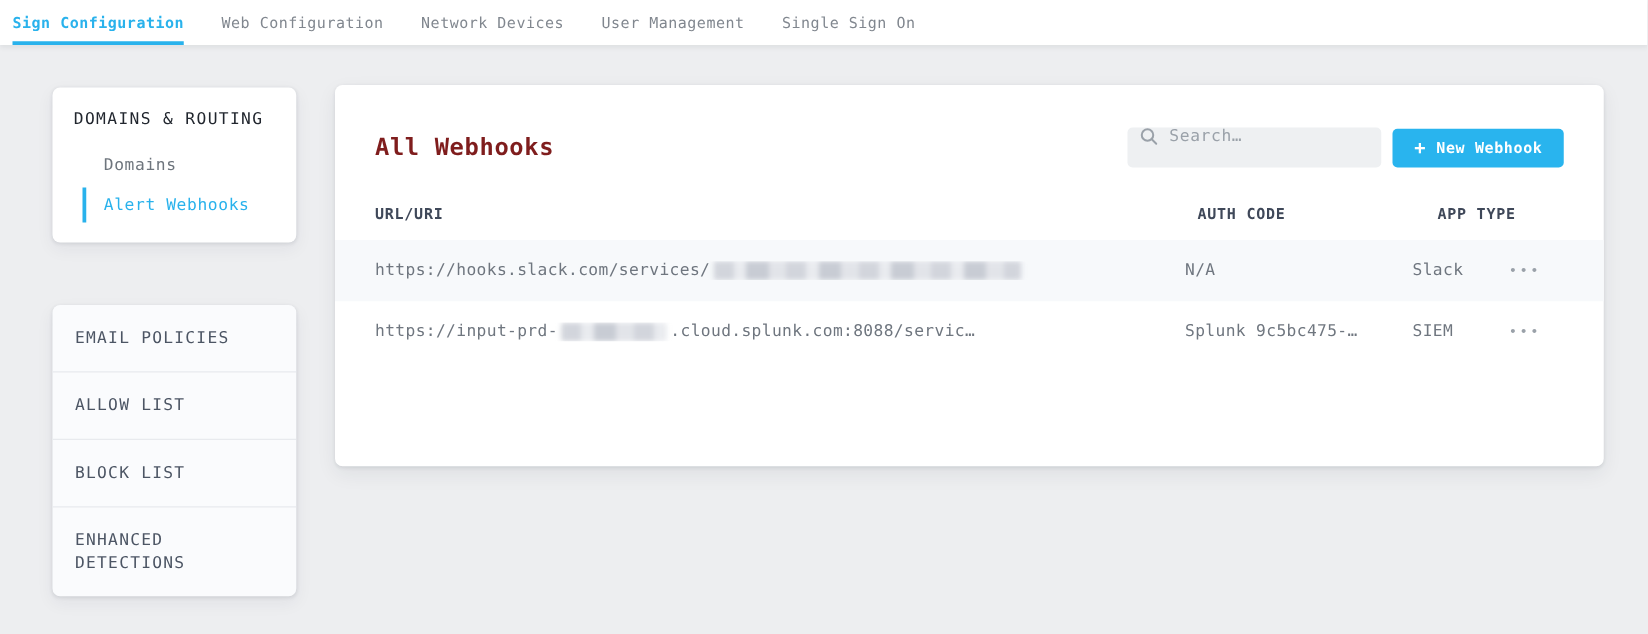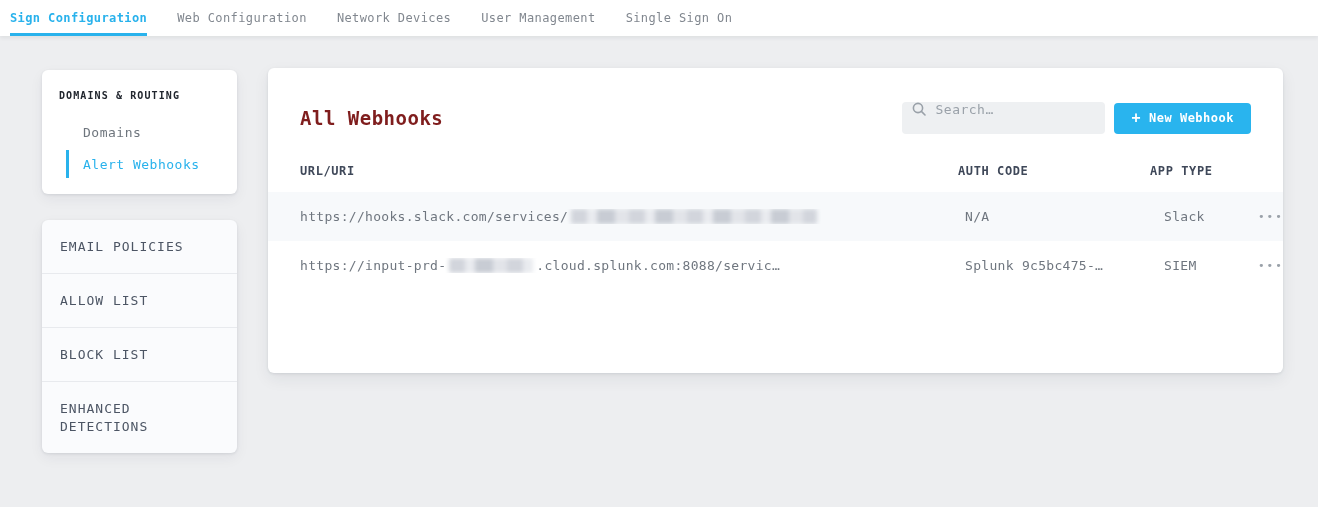--- a/index.html
+++ b/index.html
@@ -36,35 +36,35 @@
   }
 
   
   .sidebar { position: absolute; left: 42px; top: 70px; width: 195px; }
   .card {
     background: #ffffff; border-radius: 6px;
     box-shadow: 0 1px 3px rgba(30,40,60,0.10), 0 5px 14px rgba(30,40,60,0.06);
   }
   .side-card-1 { padding: 17px 0 14px 0; }
   .side-heading {
-    font-size: 10px; font-weight: bold; letter-spacing: 1.1px;
+    font-size: 13px; font-weight: normal; letter-spacing: 1.1px;
     color: #21262e; line-height: 18px;
     padding: 0 17px; margin-bottom: 11px;
   }
   .side-item {
     height: 32px; display: flex; align-items: center;
     padding-left: 17px; font-size: 13px; letter-spacing: 0.5px;
     color: #6e757d; cursor: pointer; position: relative; margin-left: 24px;
   }
   .side-item.active { color: #29b2ec; }
   .side-item.active::before {
     content: ""; position: absolute; left: 0; top: 2px; bottom: 2px;
     width: 3px; background: #29b2ec;
   }
-  .side-card-2 { margin-top: 26px; background: #fafbfd; overflow: hidden; }
+  .side-card-2 { margin-top: 50px; background: #fafbfd; overflow: hidden; }
   .side-section {
     padding: 18px 16px 17px 18px;
     font-size: 13px; letter-spacing: 1px; line-height: 18px;
     color: #4c5564; border-bottom: 1px solid #e8eaee;
     cursor: pointer;
   }
   .side-section:last-child { border-bottom: none; }
 
   
   .main-card {
@@ -109,21 +109,21 @@
     display: grid;
     grid-template-columns: 648px 182px 75px 1fr;
     padding-left: 32px; padding-right: 32px;
     align-items: center;
   }
   .thead { padding-top: 30px; padding-bottom: 14px; gap: 10px; }
   .th {
     font-size: 12px; font-weight: bold; letter-spacing: 0.6px;
     color: #3f4859;
   }
-  .trow { height: 49px; gap: 17px; }
+  .trow { height: 49px; }
   .trow.striped { background: #f7f9fb; }
   .td {
     font-size: 13px; letter-spacing: 0.3px; color: #6f767f;
     white-space: nowrap; overflow: hidden;
   }
   .url-cell { display: flex; align-items: center; }
   .redact {
     display: inline-block; height: 15px; border-radius: 2px;
     margin-left: 3px; margin-right: 3px;
     background: repeating-linear-gradient(90deg,

